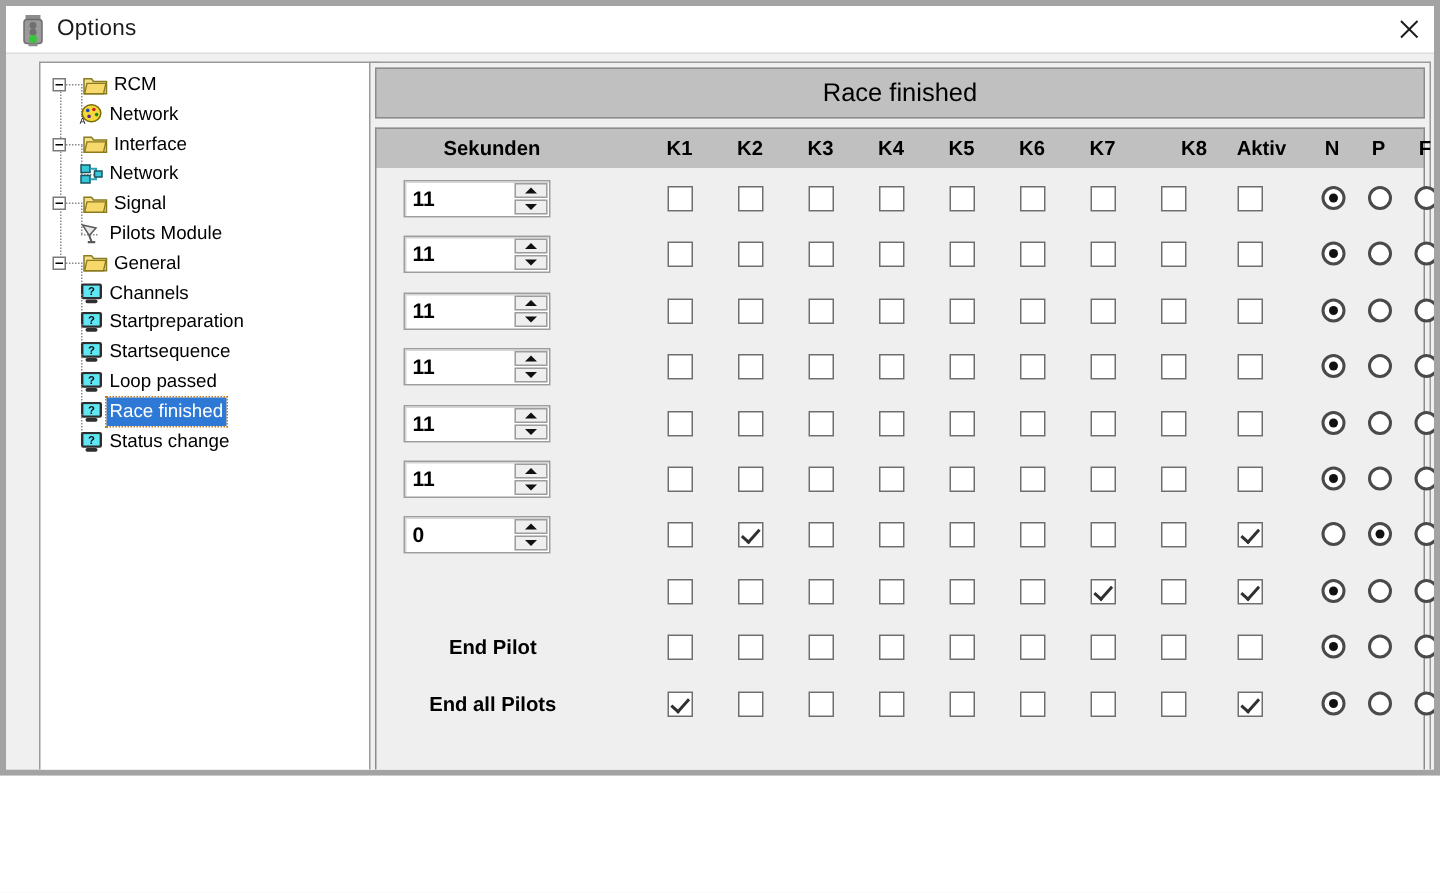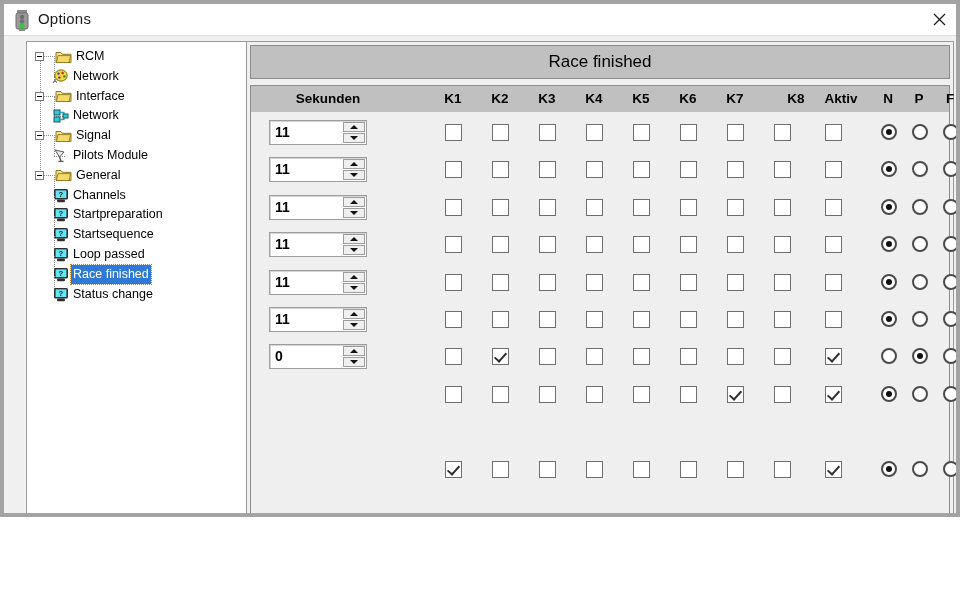--- a/index.html
+++ b/index.html
@@ -642,21 +642,37 @@
             <div class="cb" style="left:335px;"></div>
             <div class="cb" style="left:382px;"></div>
             <div class="cb" style="left:429px;"></div>
             <div class="cb on" style="left:476px;"></div>
             <div class="cb" style="left:523px;"></div>
             <div class="cb on" style="left:574px;"></div>
             <div class="rb on" style="left:630px;"></div>
             <div class="rb" style="left:661px;"></div>
             <div class="rb" style="left:692px;"></div>
           </div>
+          <div class="row" style="top:301.2px;">
+            <div class="rowlabel">End Pilot</div>
+            <div class="cb" style="left:194px;"></div>
+            <div class="cb" style="left:241px;"></div>
+            <div class="cb" style="left:288px;"></div>
+            <div class="cb" style="left:335px;"></div>
+            <div class="cb" style="left:382px;"></div>
+            <div class="cb" style="left:429px;"></div>
+            <div class="cb" style="left:476px;"></div>
+            <div class="cb" style="left:523px;"></div>
+            <div class="cb" style="left:574px;"></div>
+            <div class="rb on" style="left:630px;"></div>
+            <div class="rb" style="left:661px;"></div>
+            <div class="rb" style="left:692px;"></div>
+          </div>
           <div class="row" style="top:338.59999999999997px;">
+            <div class="rowlabel">End all Pilots</div>
             <div class="cb on" style="left:194px;"></div>
             <div class="cb" style="left:241px;"></div>
             <div class="cb" style="left:288px;"></div>
             <div class="cb" style="left:335px;"></div>
             <div class="cb" style="left:382px;"></div>
             <div class="cb" style="left:429px;"></div>
             <div class="cb" style="left:476px;"></div>
             <div class="cb" style="left:523px;"></div>
             <div class="cb on" style="left:574px;"></div>
             <div class="rb on" style="left:630px;"></div>

